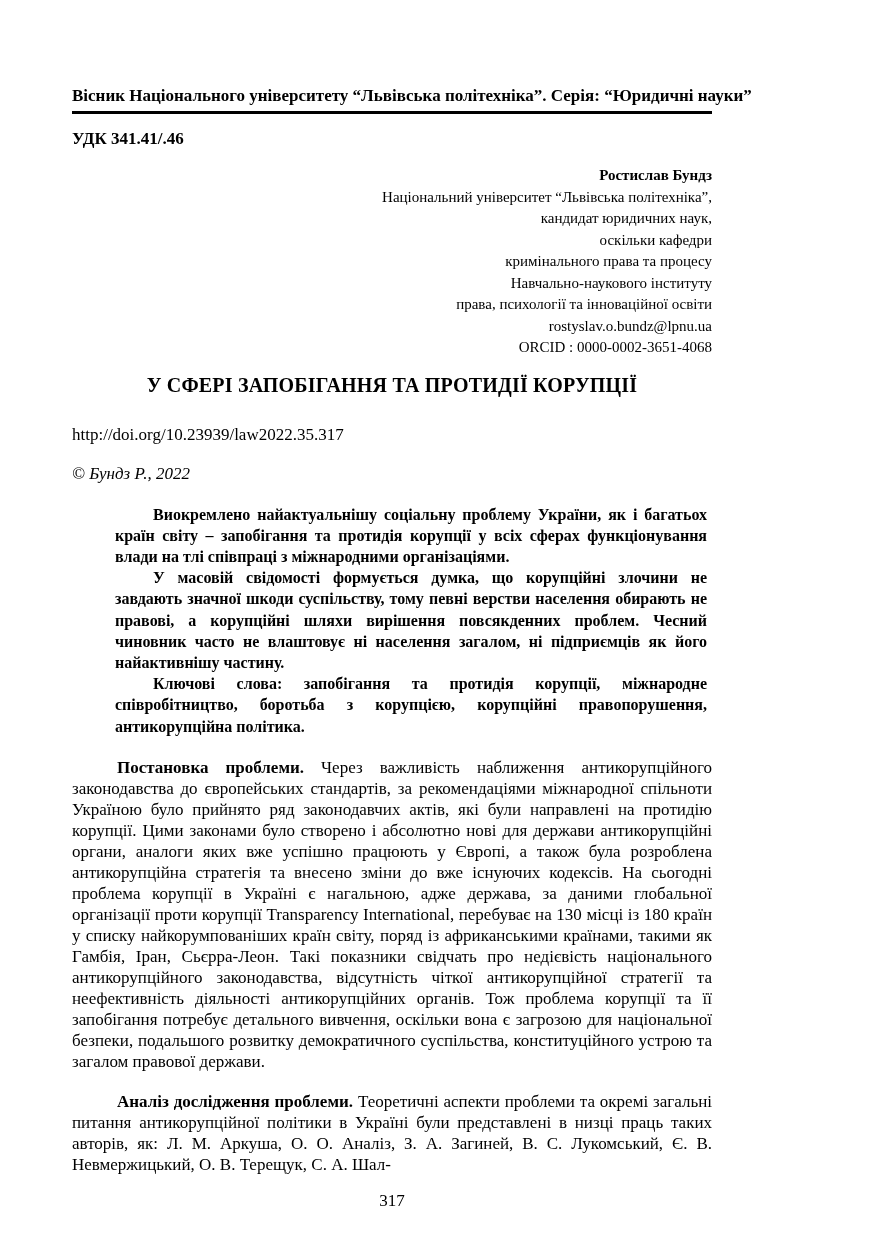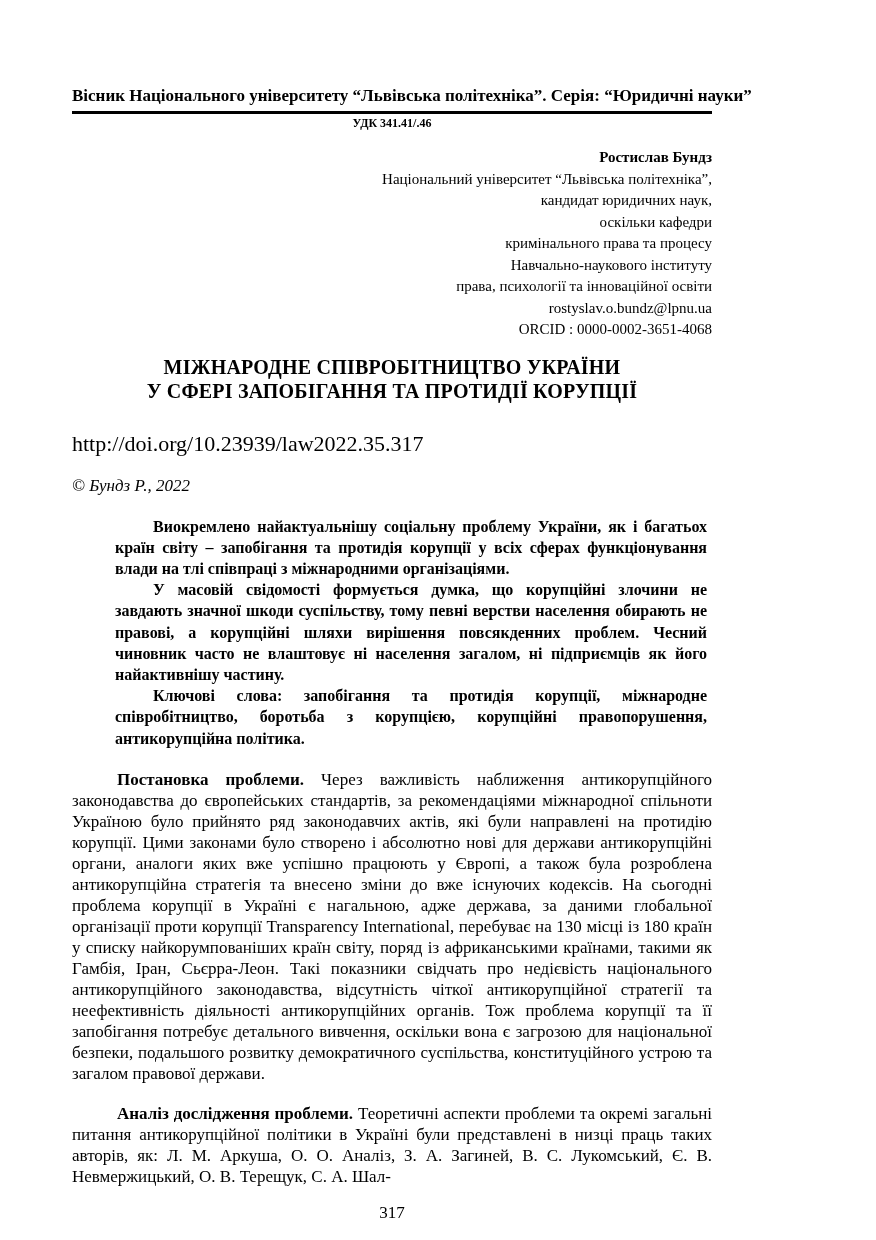--- a/index.html
+++ b/index.html
@@ -33,44 +33,44 @@
     background: #000000;
     margin-top: 6px;
   }
   .journal-issue {
     font-weight: bold;
     font-size: 17px;
     line-height: 19px;
     margin-top: 5px;
   }
   .udc {
-    text-align: center;
+    text-align: left;
     font-weight: bold;
-    font-size: 12px;
-    margin-top: 2px;
+    font-size: 17px;
+    margin-top: 15px;
   }
   .author-block {
     text-align: right;
     font-size: 15px;
     line-height: 21.5px;
     margin-top: 16px;
   }
   .author-name {
     font-weight: bold;
   }
   .article-title {
     text-align: center;
     font-weight: bold;
     font-size: 20px;
     line-height: 24px;
     margin-top: 14px;
     letter-spacing: 0.2px;
   }
   .doi {
-    font-size: 22px;
+    font-size: 17px;
     margin-top: 28px;
   }
   .doi a {
     color: #000000;
     text-decoration: none;
   }
   .copyright {
     font-style: italic;
     font-size: 17px;
     margin-top: 19px;
@@ -135,21 +135,20 @@
     <div>кандидат юридичних наук,</div>
     <div>оскільки кафедри</div>
     <div>кримінального права та процесу</div>
     <div>Навчально-наукового інституту</div>
     <div>права, психології та інноваційної освіти</div>
     <div>rostyslav.o.bundz@lpnu.ua</div>
     <div>ORCID : 0000-0002-3651-4068</div>
   </div>
 
   <h1 class="article-title">
-    <div>МІЖНАРОДНЕ СПІВРОБІТНИЦТВО УКРАЇНИ</div>
     <div>У СФЕРІ ЗАПОБІГАННЯ ТА ПРОТИДІЇ КОРУПЦІЇ</div>
   </h1>
 
   <div class="doi">
     <a href="#">http://doi.org/10.23939/law2022.35.317</a>
   </div>
 
   <div class="copyright">© Бундз Р., 2022</div>
 
   <section class="abstract">

